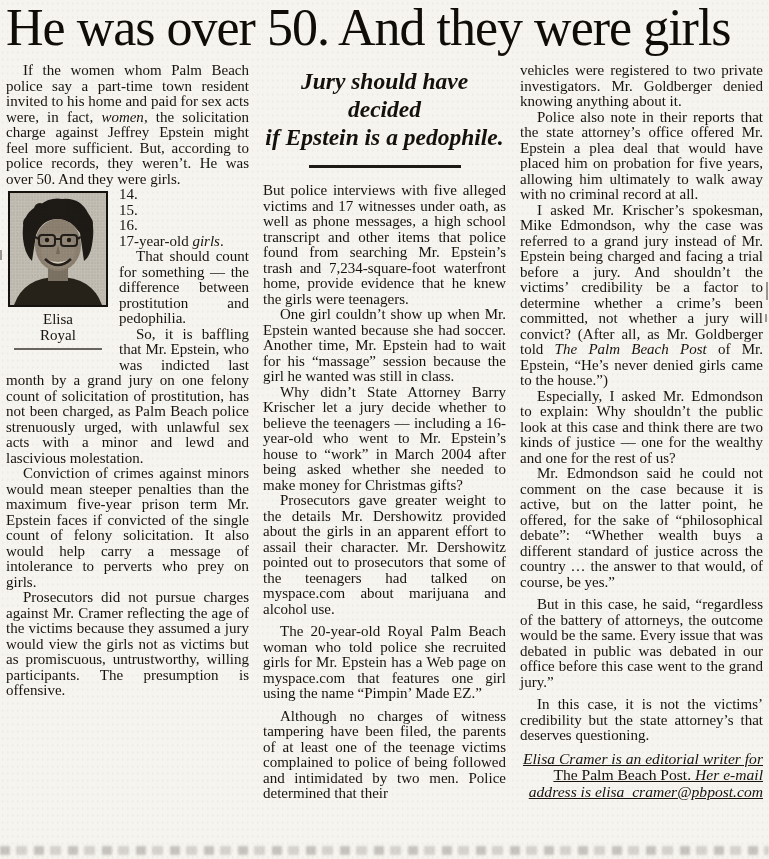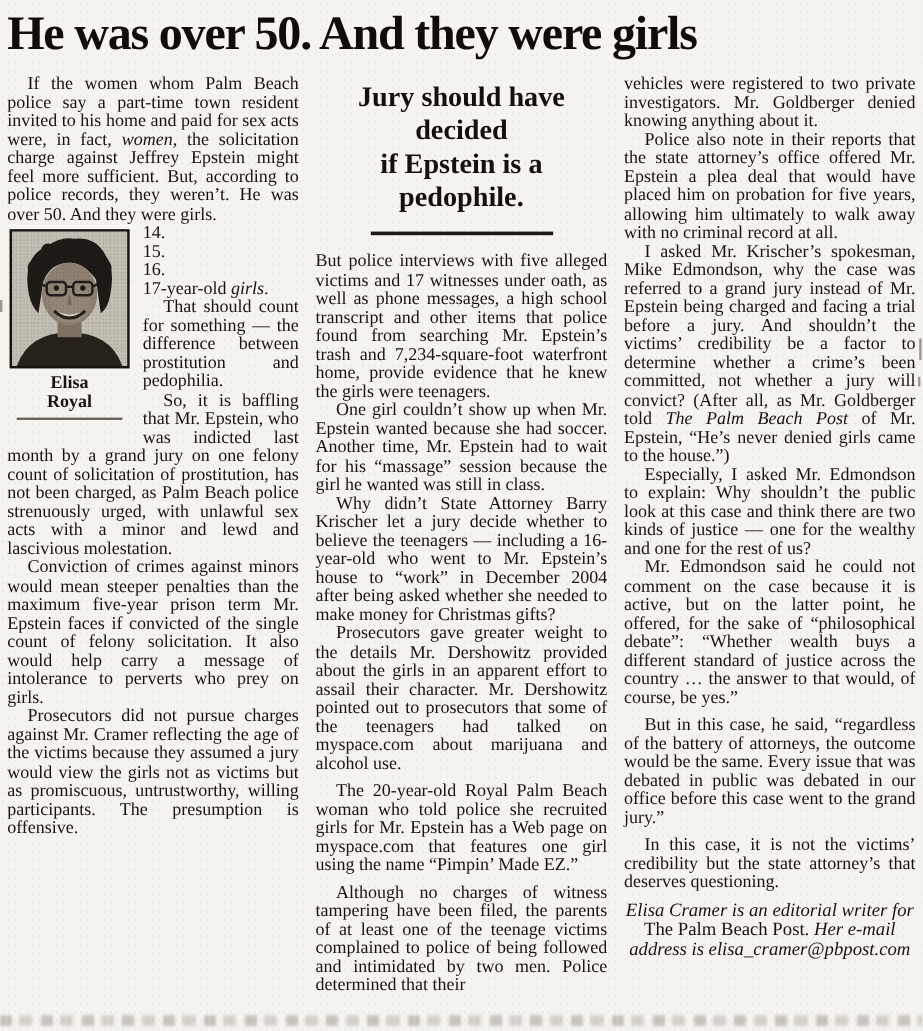--- a/index.html
+++ b/index.html
@@ -9,41 +9,41 @@
     color:#17130e;
     font-family:"Liberation Serif","DejaVu Serif",serif;
   }
   body::after{ 
     content:"";position:absolute;inset:0;pointer-events:none;
     background-image:radial-gradient(rgba(20,15,10,.07) 1px, transparent 1px);
     background-size:5px 7px;opacity:.45;
   }
   .page{padding:1px 6px 0 6px;position:relative;}
   .headline{
-    font-size:40px;font-weight:bold;line-height:53px;margin:0;
+    font-size:52px;font-weight:normal;line-height:53px;margin:0;
     white-space:nowrap;letter-spacing:-1px;transform-origin:0 50%;
     color:#100d09;
   }
   .cols{display:flex;gap:14px;margin-top:9px;height:792px;overflow:hidden;}
   .col{flex:0 0 243px;width:243px;text-align:justify;font-size:15px;line-height:15.5px;}
   .para{margin:0;}
   .para.indent{text-indent:17px;}
   .para.spaced{margin-top:7px;}
   .age-list{margin-left:52px;text-align:left;}
   .pullquote{
-    font-size:23.5px;line-height:28px;font-weight:bold;
+    font-size:23.5px;line-height:28px;font-weight:bold;font-style:italic;
     text-align:center;margin:4px 0 0 0;color:#14100c;
   }
   .quote-rule{width:152px;height:3px;background:#1d1a16;margin:14px auto 15px auto;}
   .photo-block{float:left;width:104px;margin:4px 9px 0 0;padding-bottom:16px;text-align:center;text-indent:0;}
   .photo-frame{width:96px;height:112px;border:2px solid #15120f;margin:0 auto;background:#cfccc3;overflow:hidden;}
   .photo-frame svg{display:block;}
-  .photo-caption{font-weight:bold;font-size:15px;line-height:16px;margin-top:4px;text-indent:0;}
+  .photo-caption{font-weight:normal;font-size:15px;line-height:16px;margin-top:4px;text-indent:0;}
   .caption-rule{width:88px;height:2px;background:#45413b;margin:5px auto 0 auto;opacity:.8;}
-  .bio{margin-top:7px;font-style:italic;font-size:15.6px;line-height:16.6px;text-align:center;}
+  .bio{margin-top:7px;font-style:italic;font-size:15.6px;line-height:16.6px;text-align:right;text-decoration:underline;}
   .bio .roman{font-style:normal;}
   .bottom-strip{
     position:absolute;left:0;right:0;bottom:0;height:9px;opacity:.45;
     background:repeating-linear-gradient(90deg,
       rgba(40,36,30,.5) 0 10px, rgba(40,36,30,0) 10px 16px,
       rgba(40,36,30,.35) 16px 27px, rgba(40,36,30,0) 27px 34px);
     filter:blur(1.3px);
   }
   .scan-mark{position:absolute;background:#6b675f;opacity:.65;}
   .scan-mark.m1{right:1px;top:282px;width:2px;height:18px;}
@@ -121,21 +121,21 @@
 
     <div class="col">
       <div class="pullquote">
         <span>Jury should have decided</span><br>
         <span>if Epstein is a pedophile.</span>
       </div>
       <div class="quote-rule"></div>
       <div>
           <p class="para"><span>But police interviews with five alleged victims and 17 witnesses under oath, as well as phone messages, a high school transcript and other items that police found from searching Mr. Epstein’s trash and 7,234-square-foot waterfront home, provide evidence that he knew the girls were teenagers.</span></p>
           <p class="para indent"><span>One girl couldn’t show up when Mr. Epstein wanted because she had soccer. Another time, Mr. Epstein had to wait for his “massage” session because the girl he wanted was still in class.</span></p>
-          <p class="para indent"><span>Why didn’t State Attorney Barry Krischer let a jury decide whether to believe the teenagers — including a 16-year-old who went to Mr. Epstein’s house to “work” in December 2004 after being asked whether she needed to make money for Christmas gifts?</span></p>
+          <p class="para indent"><span>Why didn’t State Attorney Barry Krischer let a jury decide whether to believe the teenagers — including a 16-year-old who went to Mr. Epstein’s house to “work” in March 2004 after being asked whether she needed to make money for Christmas gifts?</span></p>
           <p class="para indent"><span>Prosecutors gave greater weight to the details Mr. Dershowitz provided about the girls in an apparent effort to assail their character. Mr. Dershowitz pointed out to prosecutors that some of the teenagers had talked on myspace.com about marijuana and alcohol use.</span></p>
           <p class="para indent spaced"><span>The 20-year-old Royal Palm Beach woman who told police she recruited girls for Mr. Epstein has a Web page on myspace.com that features one girl using the name “Pimpin’ Made EZ.”</span></p>
           <p class="para indent spaced"><span>Although no charges of witness tampering have been filed, the parents of at least one of the teenage victims complained to police of being followed and intimidated by two men. Police determined that their</span></p>
         </div>
     </div>
 
     <div class="col">
       <div>
           <p class="para"><span>vehicles were registered to two private investigators. Mr. Goldberger denied knowing anything about it.</span></p>
           <p class="para indent"><span>Police also note in their reports that the state attorney’s office offered Mr. Epstein a plea deal that would have placed him on probation for five years, allowing him ultimately to walk away with no criminal record at all.</span></p>

